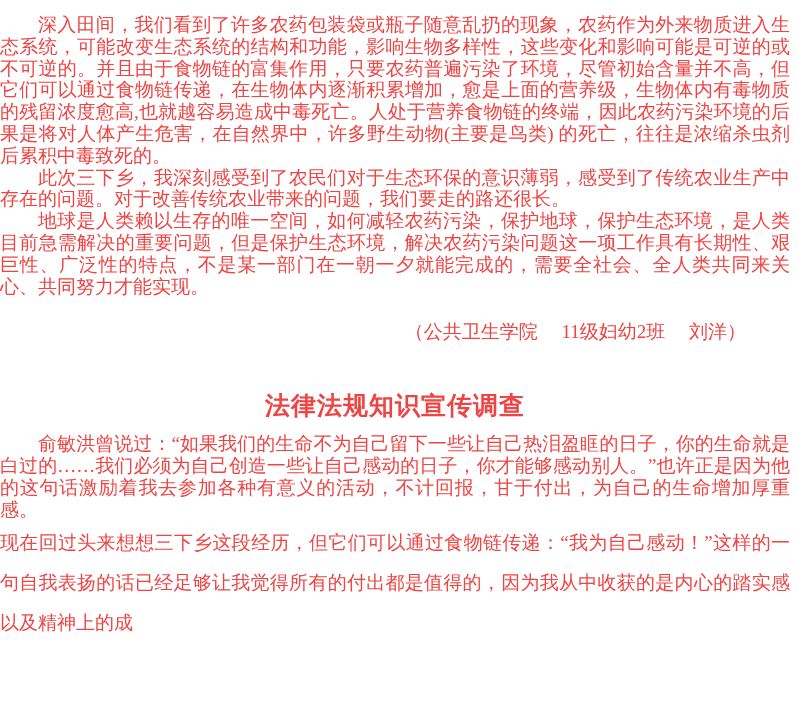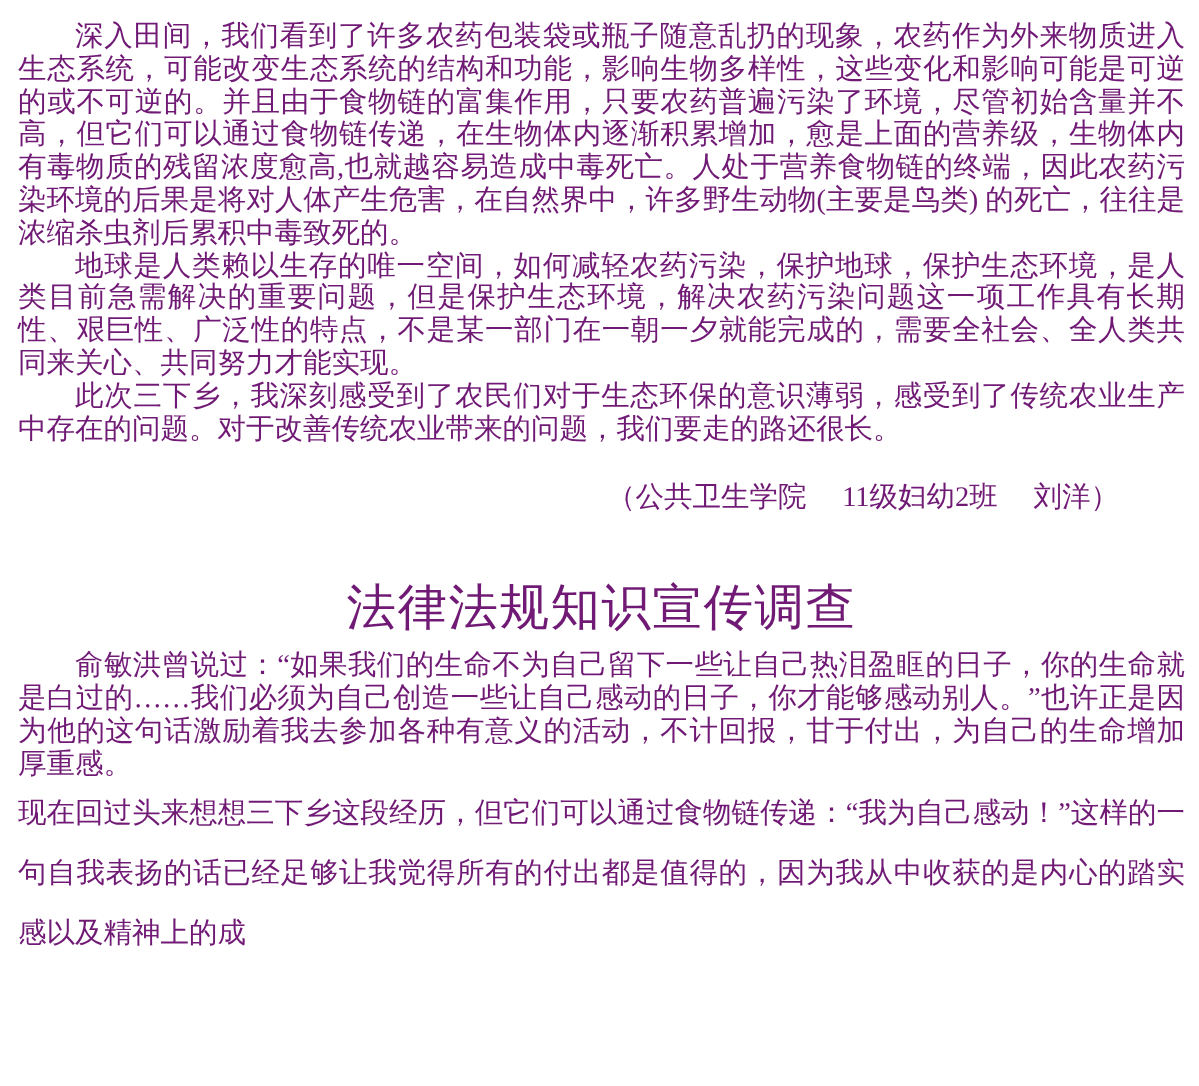--- a/index.html
+++ b/index.html
@@ -6,22 +6,22 @@
     margin: 0;
     padding: 0;
     background: #ffffff;
   }
   .page {
     position: relative;
     width: 799px;
     height: 724px;
     box-sizing: border-box;
     background: #ffffff;
-    color: #701a75;
-    padding: 14px 9px 0 12px;
+    color: #ef4444;
+    padding: 14px 9px 0 0;
     font-family: "Liberation Serif", "DejaVu Serif", serif;
     font-size: 19px;
     line-height: 21.8px;
     overflow: hidden;
   }
   p {
     margin: 0;
     text-align: justify;
     text-justify: inter-ideograph;
     word-break: break-all;
@@ -30,42 +30,42 @@
     text-indent: 2em;
   }
   .byline {
     text-align: right;
     padding-right: 44px;
     margin-top: 24px;
   }
   .doc-title {
     margin: 48px 0 12px 0;
     text-align: center;
-    font-size: 33px;
+    font-size: 25px;
     line-height: 30px;
-    font-weight: normal;
+    font-weight: bold;
     font-family: "Liberation Serif", "DejaVu Serif", serif;
     letter-spacing: 1px;
   }
   .closing {
     margin-top: 3px;
     line-height: 40px;
     text-indent: 0;
   }
 </style>
 </head>
 <body>
 
 <div class="page">
 
   <p class="indent">深入田间，我们看到了许多农药包装袋或瓶子随意乱扔的现象，农药作为外来物质进入生态系统，可能改变生态系统的结构和功能，影响生物多样性，这些变化和影响可能是可逆的或不可逆的。并且由于食物链的富集作用，只要农药普遍污染了环境，尽管初始含量并不高，但它们可以通过食物链传递，在生物体内逐渐积累增加，愈是上面的营养级，生物体内有毒物质的残留浓度愈高,也就越容易造成中毒死亡。人处于营养食物链的终端，因此农药污染环境的后果是将对人体产生危害，在自然界中，许多野生动物(主要是鸟类) 的死亡，往往是浓缩杀虫剂后累积中毒致死的。</p>
 
+  <p class="indent">此次三下乡，我深刻感受到了农民们对于生态环保的意识薄弱，感受到了传统农业生产中存在的问题。对于改善传统农业带来的问题，我们要走的路还很长。</p>
+
   <p class="indent">地球是人类赖以生存的唯一空间，如何减轻农药污染，保护地球，保护生态环境，是人类目前急需解决的重要问题，但是保护生态环境，解决农药污染问题这一项工作具有长期性、艰巨性、广泛性的特点，不是某一部门在一朝一夕就能完成的，需要全社会、全人类共同来关心、共同努力才能实现。</p>
-
-  <p class="indent">此次三下乡，我深刻感受到了农民们对于生态环保的意识薄弱，感受到了传统农业生产中存在的问题。对于改善传统农业带来的问题，我们要走的路还很长。</p>
 
   <p class="byline">（公共卫生学院　 11级妇幼2班　 刘洋）</p>
 
   <h1 class="doc-title">法律法规知识宣传调查</h1>
 
 
   <p class="indent">俞敏洪曾说过：“如果我们的生命不为自己留下一些让自己热泪盈眶的日子，你的生命就是白过的……我们必须为自己创造一些让自己感动的日子，你才能够感动别人。”也许正是因为他的这句话激励着我去参加各种有意义的活动，不计回报，甘于付出，为自己的生命增加厚重感。</p>
 
   <p class="closing">现在回过头来想想三下乡这段经历，但它们可以通过食物链传递：“我为自己感动！”这样的一句自我表扬的话已经足够让我觉得所有的付出都是值得的，因为我从中收获的是内心的踏实感以及精神上的成</p>
 

